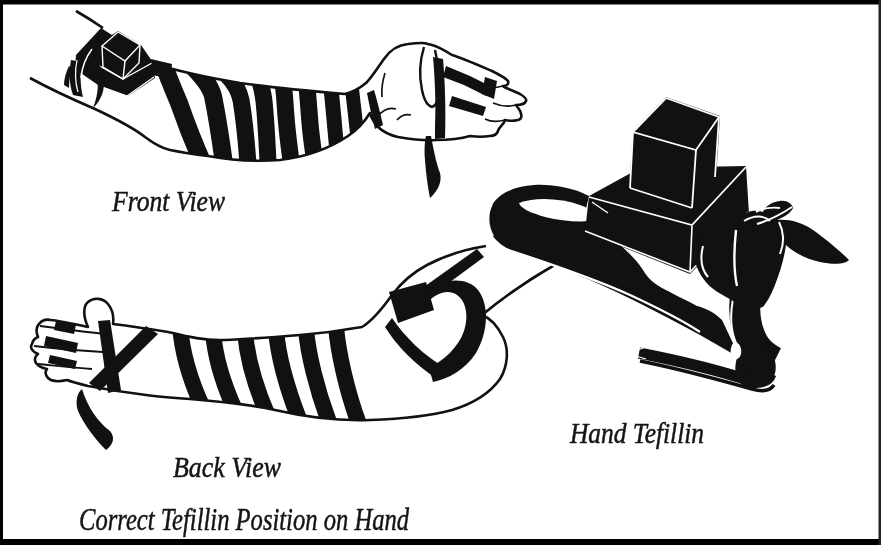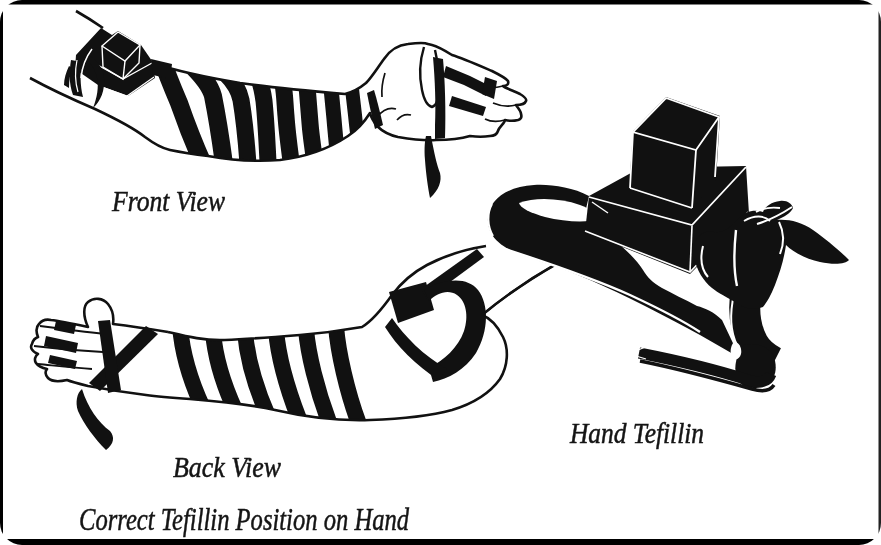--- a/index.html
+++ b/index.html
@@ -1,16 +1,16 @@
 <!DOCTYPE html>
 <html><head>
 <meta charset="utf-8">
 <style>
 html,body{margin:0;padding:0;background:#fff;}
-#wrap{position:relative;width:881px;height:545px;overflow:hidden;background:#fff;border-radius:22px;}
+#wrap{position:relative;width:881px;height:545px;overflow:hidden;background:#fff;}
 svg{position:absolute;left:0;top:0;}
 .lbl{font-family:"Liberation Serif",serif;font-style:italic;fill:#151515;stroke:#151515;stroke-width:0.5;}
 </style>
 </head>
 <body>
 <div id="wrap">
 <svg width="881" height="545" viewBox="0 0 881 545">
 <defs>
 <clipPath id="armF">
   <path d="M108,30

